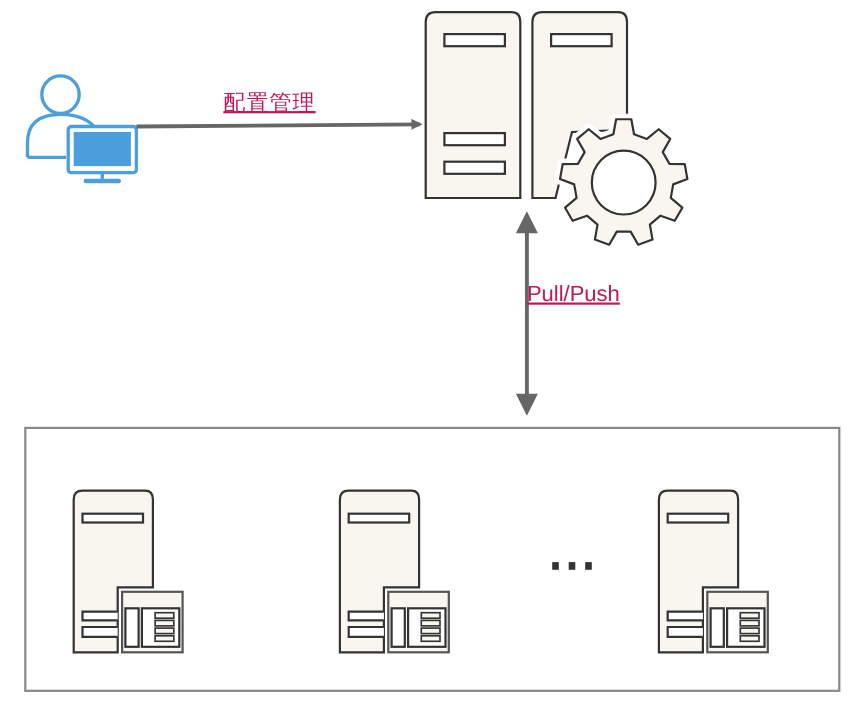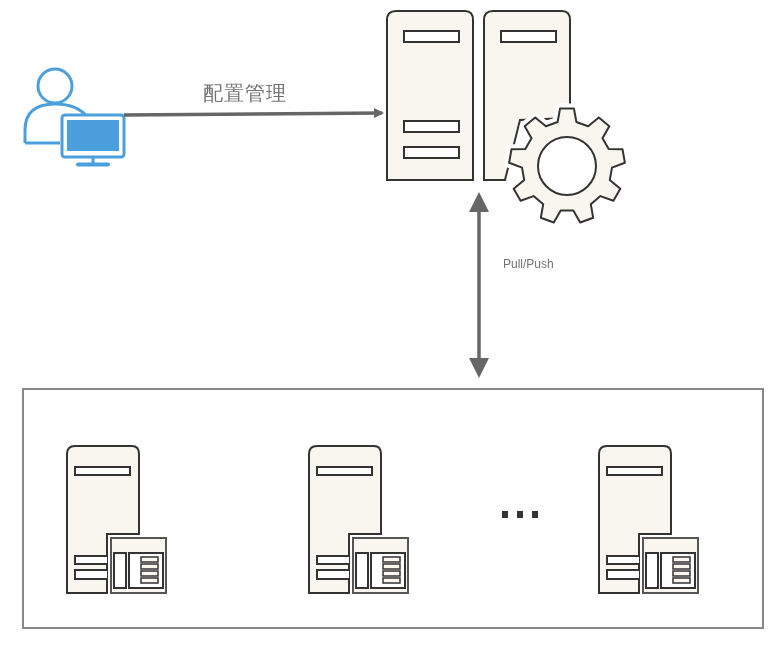--- a/index.html
+++ b/index.html
@@ -1,21 +1,21 @@
 <!DOCTYPE html>
 <html><head>
 <meta charset="utf-8">
 <style>
   html, body { margin: 0; padding: 0; background: #ffffff; }
   body { width: 784px; height: 646px; position: relative; overflow: hidden;
          font-family: "Liberation Sans", "DejaVu Sans", sans-serif; }
   #canvas { position: absolute; left: 0; top: 0; }
-  .label { position: absolute; color: #737373; white-space: nowrap; }
+  .label { position: absolute; color: #be185d; white-space: nowrap; text-decoration: underline; }
   #config-label { left: 203px; top: 80px; font-size: 20px; font-family: "DejaVu Sans", sans-serif; letter-spacing: 1px; }
-  #pull-label { left: 503px; top: 257px; font-size: 12px; text-align: right; }
+  #pull-label { left: 479px; top: 257px; font-size: 20px; text-align: right; }
 </style>
 </head>
 <body>
 
 <svg id="canvas" width="784" height="646" viewBox="0 0 784 646">
   <defs>
     <marker id="arrowhead" markerWidth="10" markerHeight="10" refX="8" refY="5" orient="auto" markerUnits="userSpaceOnUse">
       <path d="M0,0 L10,5 L0,10 Z" fill="#666666"></path>
     </marker>
   </defs>

